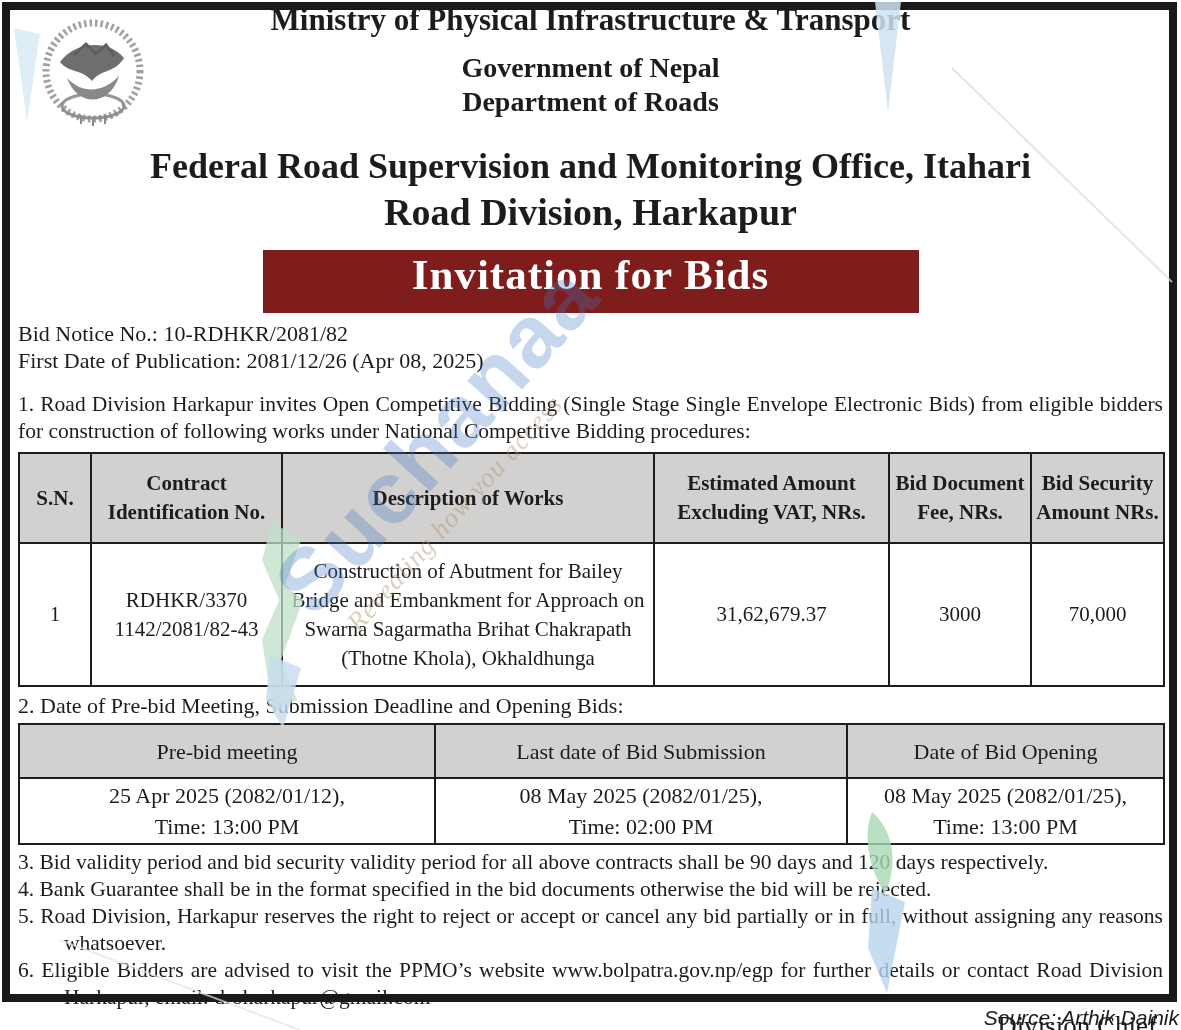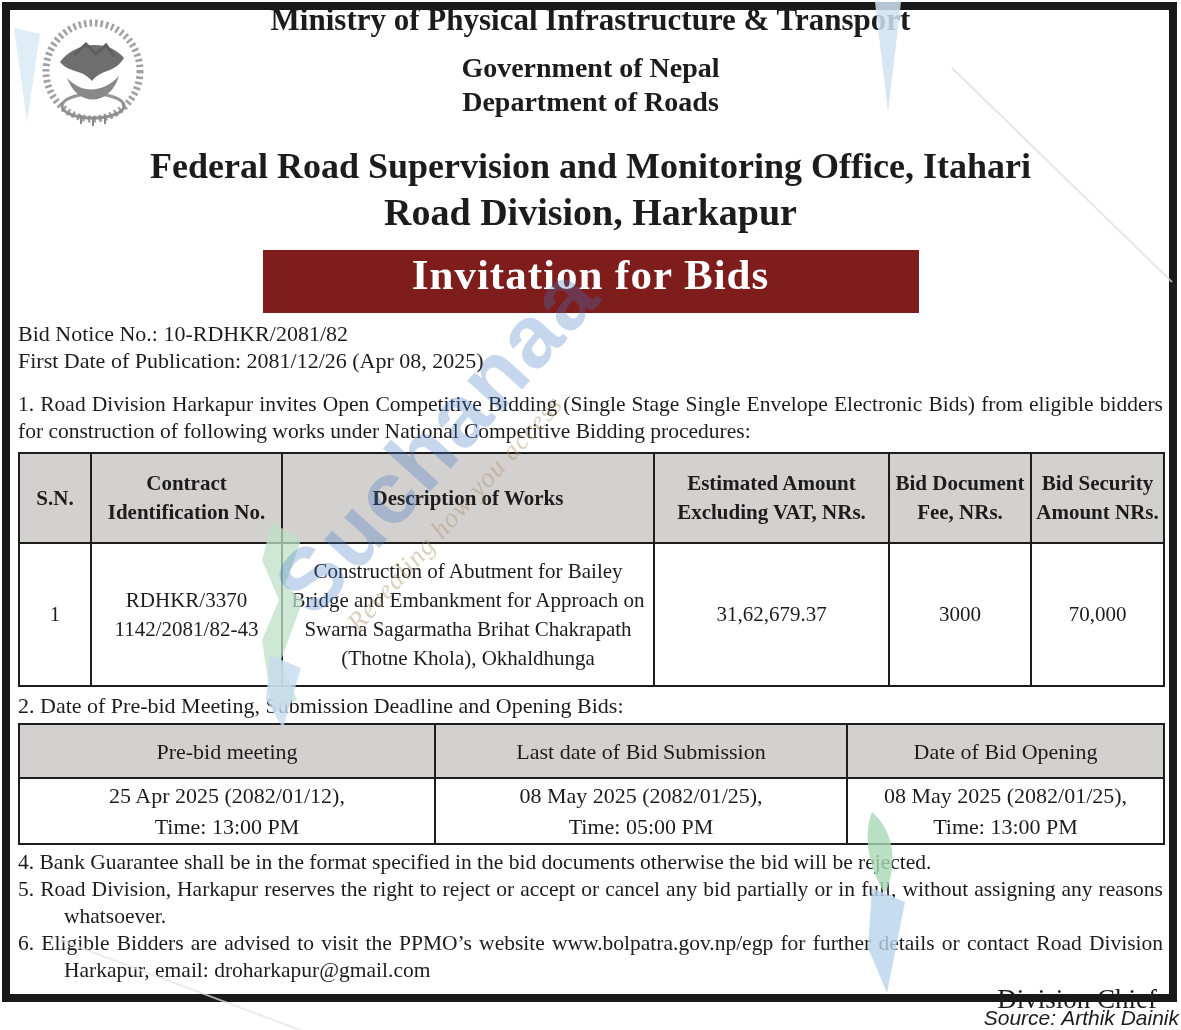--- a/index.html
+++ b/index.html
@@ -171,31 +171,32 @@
       </tr>
     </thead>
     <tbody>
       <tr>
         <td>
           <div>25 Apr 2025 (2082/01/12),</div>
           <div>Time: 13:00 PM</div>
         </td>
         <td>
           <div>08 May 2025 (2082/01/25),</div>
-          <div>Time: 05:00 PM</div>
+          <div>Time: 02:00 PM</div>
         </td>
         <td>
           <div>08 May 2025 (2082/01/25),</div>
           <div>Time: 13:00 PM</div>
         </td>
       </tr>
     </tbody>
   </table>
 
   <div class="notes">
+    <div class="note-item">3. Bid validity period and bid security validity period for all above contracts shall be 90 days and 120 days respectively.</div>
     <div class="note-item">4. Bank Guarantee shall be in the format specified in the bid documents otherwise the bid will be rejected.</div>
     <div class="note-item">5. Road Division, Harkapur reserves the right to reject or accept or cancel any bid partially or in full, without assigning any reasons whatsoever.</div>
     <div class="note-item">6. Eligible Bidders are advised to visit the PPMO’s website www.bolpatra.gov.np/egp for further details or contact Road Division Harkapur, email: droharkapur@gmail.com</div>
   </div>
 
   <div class="division-chief">Division Chief</div>
 </div>
 
 <div class="source-line">Source: Arthik Dainik</div>
 

